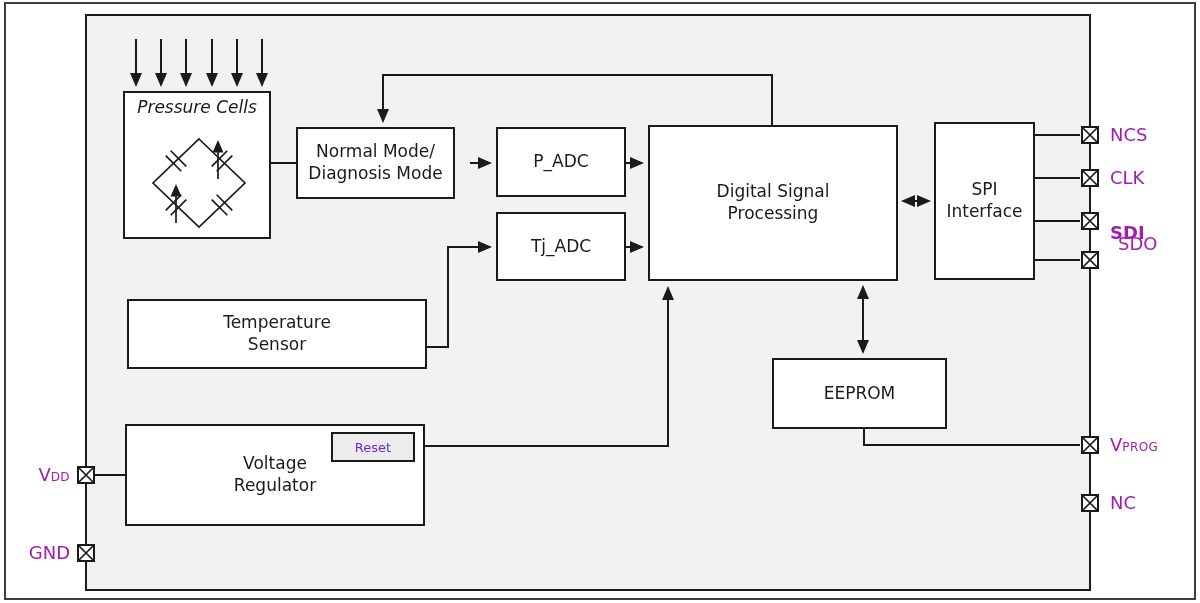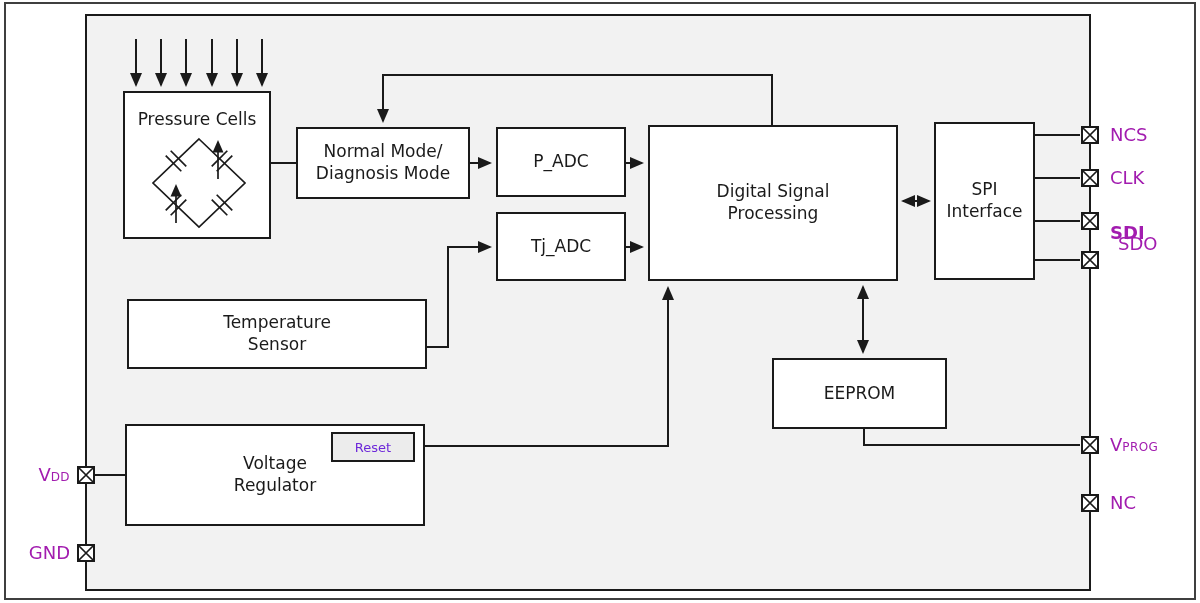--- a/index.html
+++ b/index.html
@@ -15,21 +15,21 @@
     position:absolute;left:85px;top:14px;width:1006px;height:577px;
     border:2px solid #1a1a1a;box-sizing:border-box;background:#f2f2f2;
   }
   svg.wires{position:absolute;left:0;top:0;width:1200px;height:603px;pointer-events:none;}
   .block{
     position:absolute;box-sizing:border-box;background:#ffffff;border:2px solid #1a1a1a;
     display:flex;flex-direction:column;align-items:center;justify-content:center;
     font-size:17px;line-height:1.28;text-align:center;color:#1a1a1a;
   }
   .block span{display:block;}
-  .block.top-label{justify-content:flex-start;padding-top:16px;}
+  .block.top-label{justify-content:flex-start;padding-top:4px;font-style:italic;}
   .reset-box{
     position:absolute;box-sizing:border-box;background:#ececec;border:2px solid #1a1a1a;
     display:flex;align-items:center;justify-content:center;font-size:13px;color:#6d28d9;
   }
   .bridge-svg{position:absolute;left:18px;top:42px;}
   .pin{position:absolute;width:18px;height:18px;}
   .pin svg{display:block;}
   .pin-label{
     position:absolute;font-size:18px;color:#a21caf;white-space:nowrap;
     height:24px;line-height:24px;
@@ -114,21 +114,21 @@
         <line x1="75" y1="44" x2="75" y2="15"></line>
         <line x1="33" y1="88" x2="33" y2="59"></line>
       </g>
       <g fill="#1a1a1a" stroke="none">
         <polygon points="75,5 69.5,17.5 80.5,17.5"></polygon>
         <polygon points="33,49 27.5,61.5 38.5,61.5"></polygon>
       </g>
     </svg>
   </div>
 
-  <div class="block" style="left:296px;top:127px;width:174px;height:72px;">
+  <div class="block" style="left:296px;top:127px;width:159px;height:72px;">
     <span>Normal Mode/</span>
     <span>Diagnosis Mode</span>
   </div>
 
   <div class="block" style="left:496px;top:127px;width:130px;height:70px;">
     <span>P_ADC</span>
   </div>
 
   <div class="block" style="left:496px;top:212px;width:130px;height:69px;text-align:center;">
     <span>Tj_ADC</span>

